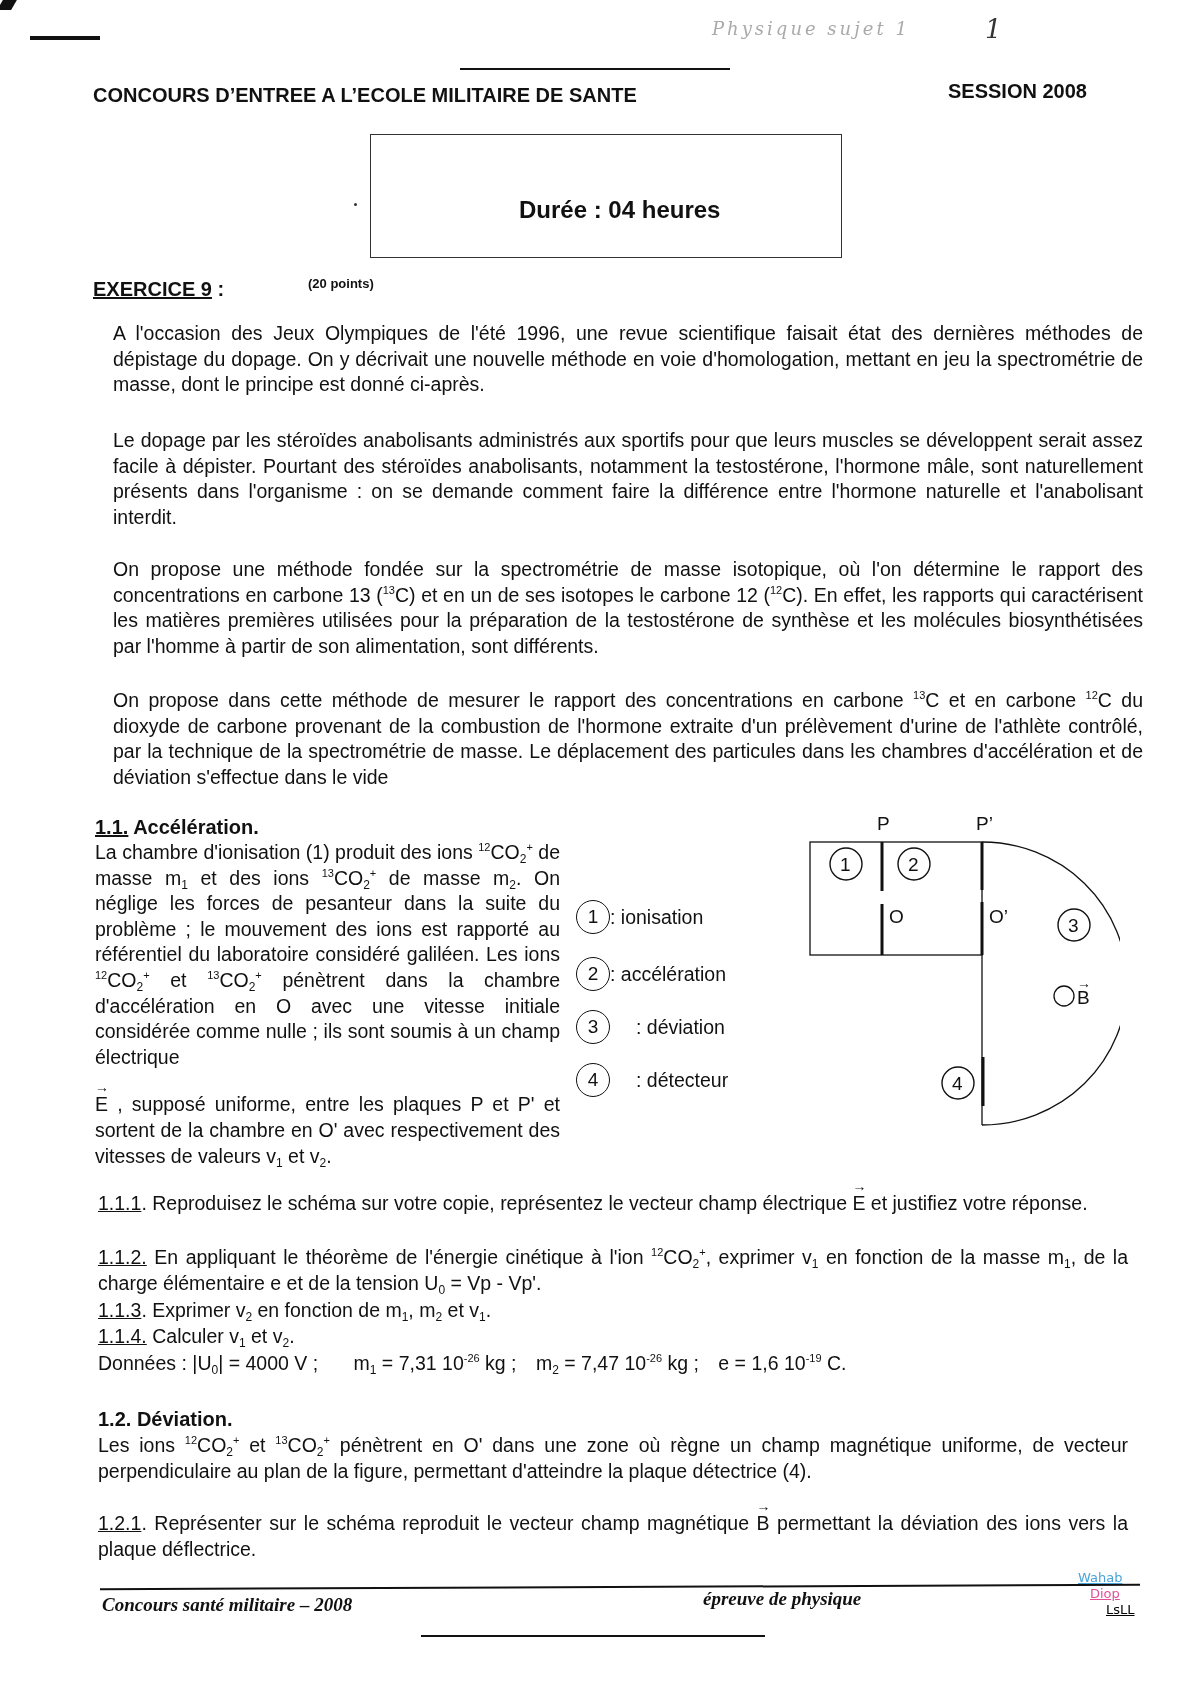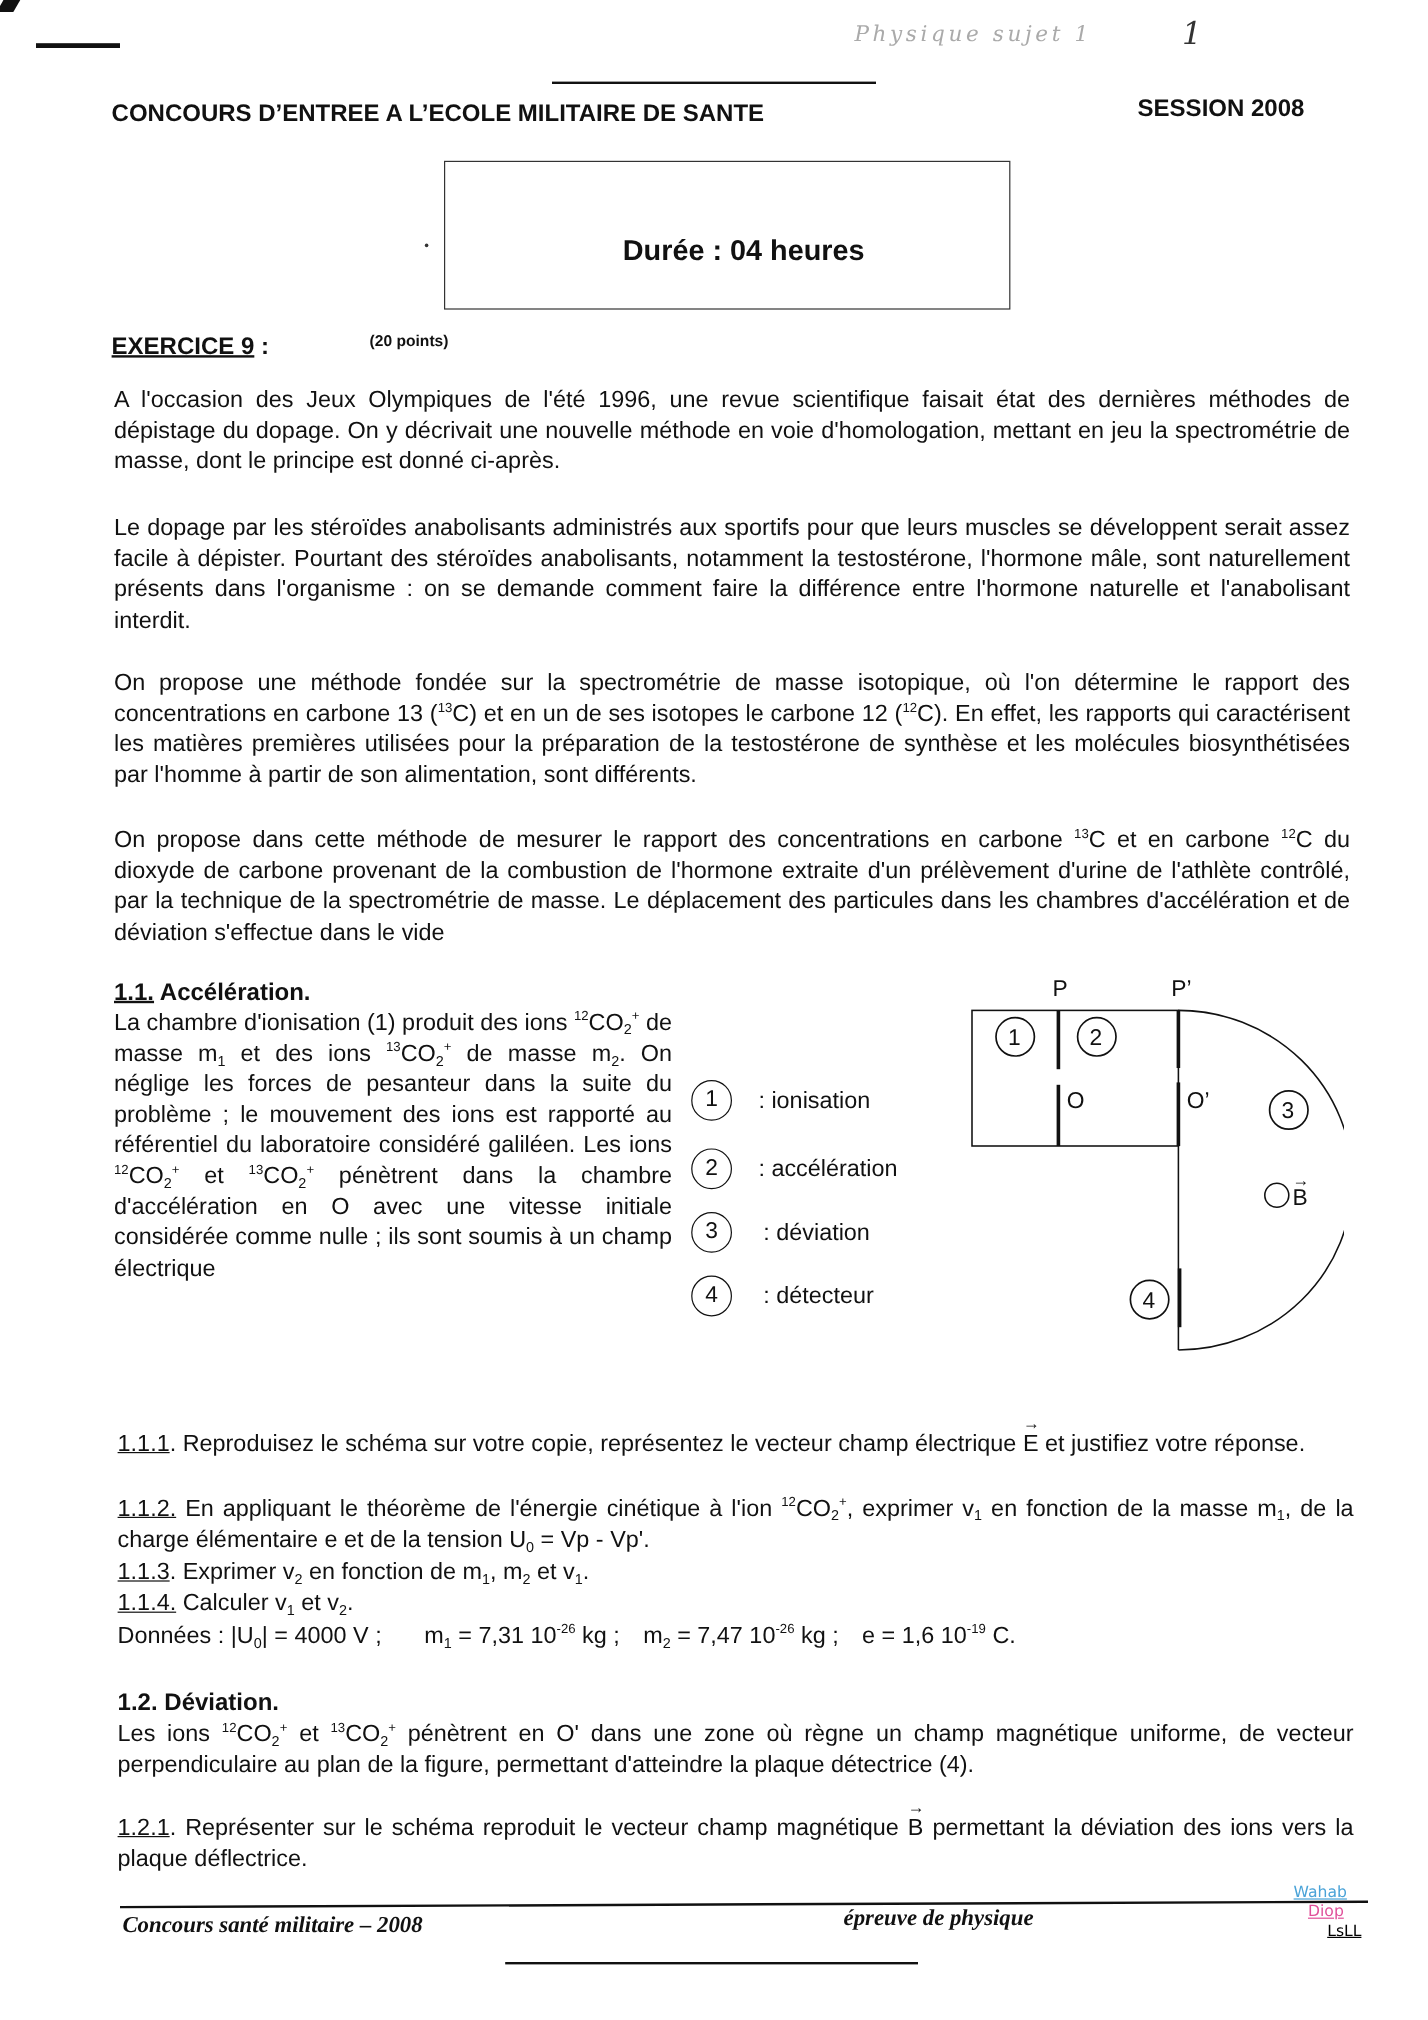--- a/index.html
+++ b/index.html
@@ -2,33 +2,33 @@
 <html><head>
 <meta charset="utf-8">
 <style>
   html, body { margin: 0; padding: 0; background: #ffffff; }
   body { width: 1190px; height: 1683px; position: relative; overflow: hidden;
          font-family: "Liberation Sans", sans-serif; color: #111; }
   .abs { position: absolute; }
   .rule { position: absolute; background: #111; height: 2px; }
   .b { font-weight: bold; }
   .u { text-decoration: underline; }
-  .para { position: absolute; left: 95px; width: 1030px; font-size: 19.5px; line-height: 25.5px;
+  .para { position: absolute; left: 113px; width: 1030px; font-size: 19.5px; line-height: 25.5px;
           text-align: justify; }
   .para p { margin: 0; }
   sup { font-size: 11px; vertical-align: 8px; line-height: 0; }
   sub { font-size: 12px; vertical-align: -4px; line-height: 0; }
   .vec { position: relative; display: inline-block; }
   .vec::before { content: "→"; position: absolute; left: 0; top: -17px; font-size: 14px; }
   .col { position: absolute; left: 95px; width: 465px; font-size: 19.5px; line-height: 25.6px; text-align: justify; }
   .col p { margin: 0; }
   .legend-row { position: absolute; left: 576px; display: flex; align-items: center; font-size: 19.5px; }
   .lg-circ { width: 34px; height: 34px; border: 1.6px solid #111; border-radius: 50%;
              display: flex; align-items: center; justify-content: center; font-size: 19px; box-sizing: border-box; }
-  .lg-label { margin-left: 22px; }
+  .lg-label { }
   .q { position: absolute; left: 98px; width: 1030px; font-size: 19.5px; line-height: 26px; text-align: justify; }
   .q p { margin: 0; }
   .footer { font-family: "Liberation Serif", serif; font-style: italic; font-weight: bold; font-size: 19px; }
   .logo span { display: block; font-family: "DejaVu Sans", sans-serif; font-size: 13px; line-height: 16px; text-decoration: underline; }
 </style>
 </head>
 <body>
 
 <div class="abs" style="left:0;top:0;width:14px;height:10px;background:#111;transform:skewX(-30deg);"></div>
 <div class="abs" style="left:30px;top:36px;width:70px;height:4px;background:#111;"></div>
@@ -61,20 +61,23 @@
 <div class="para" style="top:688px;">
   <p><span>On propose dans cette méthode de mesurer le rapport des concentrations en carbone </span><sup>13</sup><span>C et en carbone </span><sup>12</sup><span>C du dioxyde de carbone provenant de la combustion de l'hormone extraite d'un prélèvement d'urine de l'athlète contrôlé, par la technique de la spectrométrie de masse. Le déplacement des particules dans les chambres d'accélération et de déviation s'effectue dans le vide</span></p>
 </div>
 
 <div class="abs b" style="left:95px;top:816px;font-size:20px;">
   <span class="u">1.1.</span><span> Accélération.</span>
 </div>
 <div class="col" style="top:840px;">
   <p>
     <span>La chambre d'ionisation (1) produit des ions </span><sup>12</sup><span>CO</span><sub>2</sub><sup>+</sup><span> de masse m</span><sub>1</sub><span> et des ions </span><sup>13</sup><span>CO</span><sub>2</sub><sup>+</sup><span> de masse m</span><sub>2</sub><span>. On néglige les forces de pesanteur dans la suite du problème ; le mouvement des ions est rapporté au référentiel du laboratoire considéré galiléen. Les ions </span><sup>12</sup><span>CO</span><sub>2</sub><sup>+</sup><span> et </span><sup>13</sup><span>CO</span><sub>2</sub><sup>+</sup><span> pénètrent dans la chambre d'accélération en O avec une vitesse initiale considérée comme nulle ; ils sont soumis à un champ électrique</span>
+  </p>
+  <p style="margin-top:22px;">
+    <span class="vec">E</span><span> , supposé uniforme, entre les plaques P et P' et sortent de la chambre en O' avec respectivement des vitesses de valeurs v</span><sub>1</sub><span> et v</span><sub>2</sub><span>.</span>
   </p>
 </div>
 
 <div class="legend-row" style="top:900px;">
   <div class="lg-circ">1</div>
   <span class="lg-label">: ionisation</span>
 </div>
 <div class="legend-row" style="top:957px;">
   <div class="lg-circ">2</div>
   <span class="lg-label">: accélération</span>

